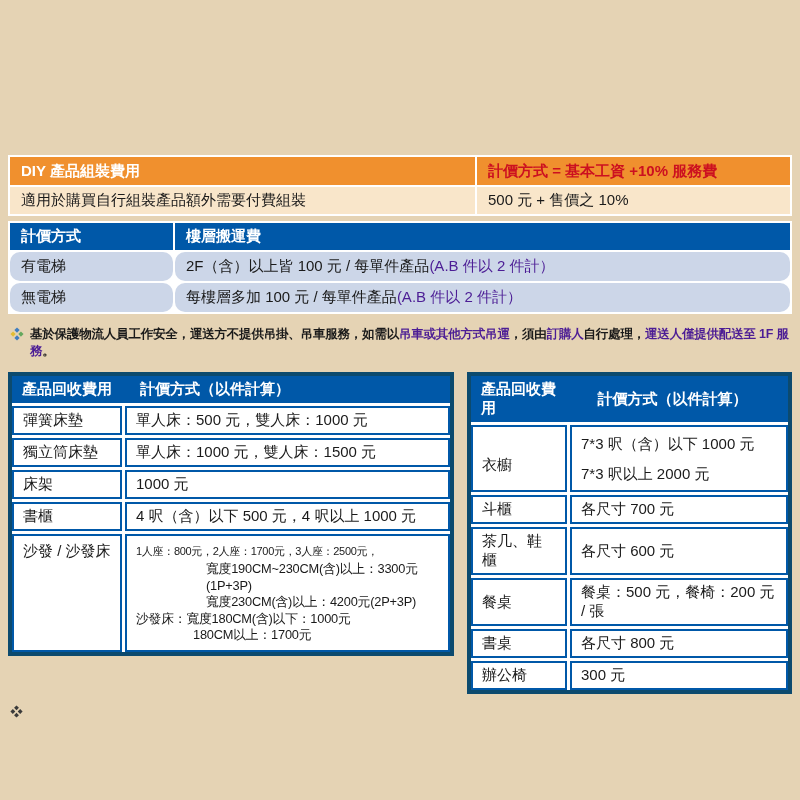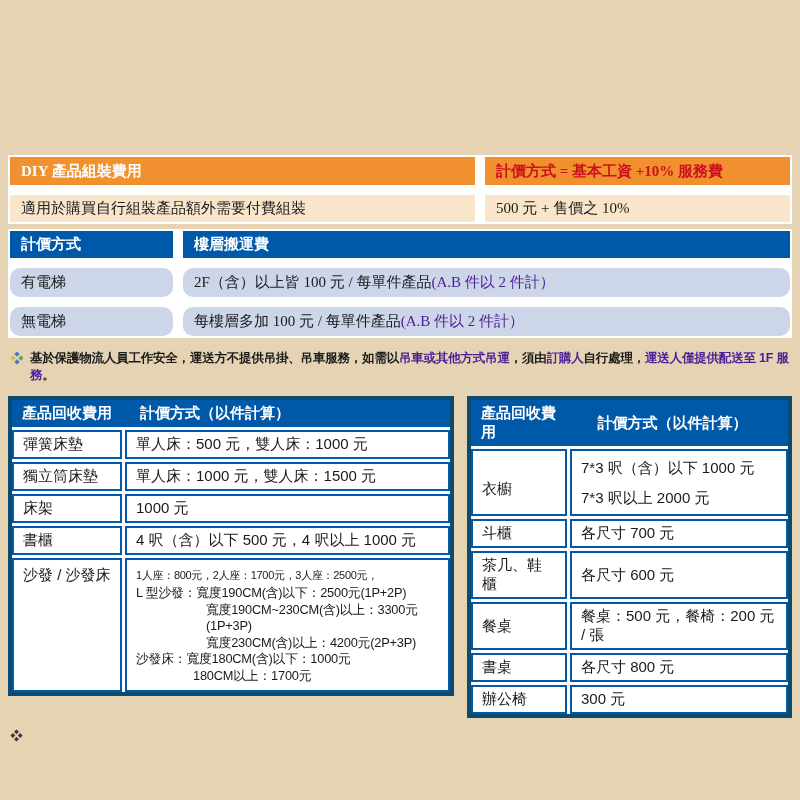--- a/index.html
+++ b/index.html
@@ -7,21 +7,21 @@
   body {
     background: #e5d3b4;
     font-family: "Liberation Sans", "DejaVu Sans", sans-serif;
     color: #1a1a1a;
     position: relative;
     overflow: hidden;
   }
   .content { position: absolute; left: 8px; top: 155px; width: 784px; }
 
   
-  .tbl { display: grid; gap: 10px; background: #fff; border: 2px solid #fff; font-family: Liberation Serif, serif; }
+  .tbl { display: grid; gap: 2px; background: #fff; border: 2px solid #fff; }
   .t1 { grid-template-columns: 465px 1fr; margin-bottom: 5px; }
   .t2 { grid-template-columns: 163px 1fr; margin-bottom: 12px; }
   .cell { display: flex; align-items: center; padding: 4px 11px; font-size: 15px; }
   .c-orange { background: #f0902e; color: #ffffff; font-weight: bold; min-height: 28px; }
   .c-orange.red-text { color: #cc1020; }
   .c-cream { background: #f9e6ca; min-height: 26px; }
   .c-blue { background: #0058a8; color: #ffffff; font-weight: bold; min-height: 27px; }
   .c-row { background: #ccd6e8; min-height: 29px; border-radius: 10px; }
   .red { color: #4c1d95; }
 
@@ -139,21 +139,20 @@
         </div>
       <div class="bcell">
           <span>4 呎（含）以下 500 元，4 呎以上 1000 元</span>
         </div>
 
       <div class="bcell label-cell" style="align-items:flex-start; padding-top:6px;">
         <span>沙發 / 沙發床</span>
       </div>
       <div class="bcell multi">
         <div class="sofa-line1">1人座：800元，2人座：1700元，3人座：2500元，</div>
-        <div class="sofa-detail">L 型沙發：寬度190CM(含)以下：2500元(1P+2P)</div>
         <div class="sofa-detail ind-70">寬度190CM~230CM(含)以上：3300元(1P+3P)</div>
         <div class="sofa-detail ind-70">寬度230CM(含)以上：4200元(2P+3P)</div>
         <div class="sofa-detail">沙發床：寬度180CM(含)以下：1000元</div>
         <div class="sofa-detail ind-57">180CM以上：1700元</div>
       </div>
     </div>
 
     <div class="bt bt-right">
       <div class="hdr">
         <span class="h1">產品回收費用</span>

